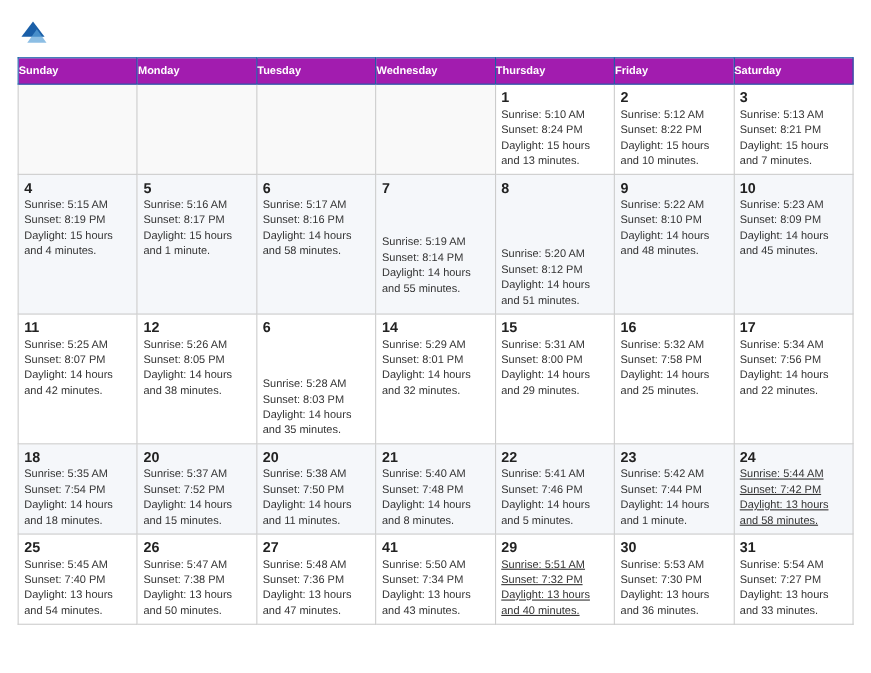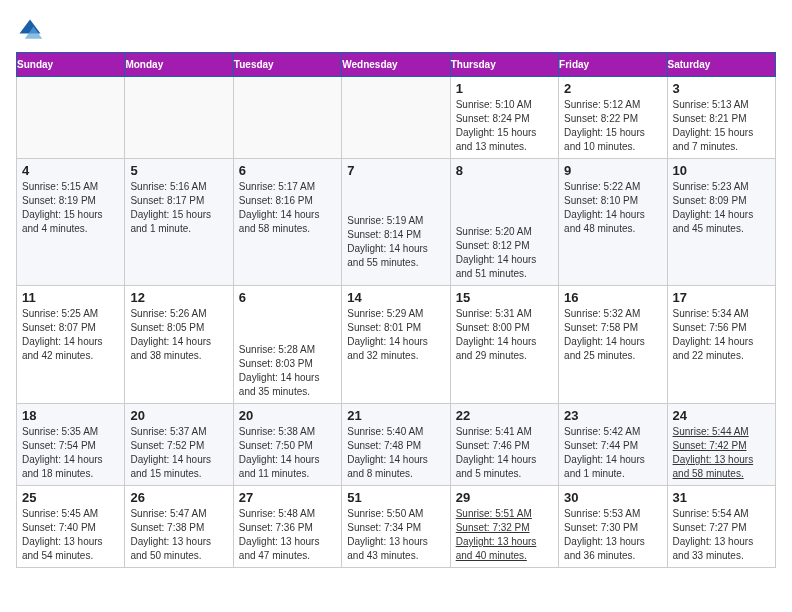--- a/index.html
+++ b/index.html
@@ -319,21 +319,21 @@
 and 50 minutes.</div>
         </td>
         <td>
           <span class="day-num">27</span>
           <div class="day-info" style="white-space: pre-line;">Sunrise: 5:48 AM
 Sunset: 7:36 PM
 Daylight: 13 hours
 and 47 minutes.</div>
         </td>
         <td>
-          <span class="day-num">51</span>
+          <span class="day-num">41</span>
           <div class="day-info" style="white-space: pre-line;">Sunrise: 5:50 AM
 Sunset: 7:34 PM
 Daylight: 13 hours
 and 43 minutes.</div>
         </td>
         <td>
           <span class="day-num">29</span>
           <div class="day-info" style="white-space: pre-line; text-decoration: underline;">Sunrise: 5:51 AM
 Sunset: 7:32 PM
 Daylight: 13 hours

